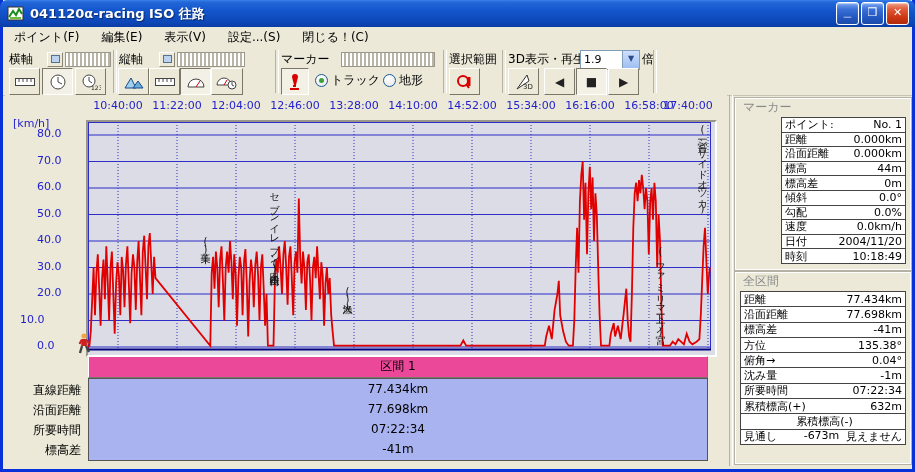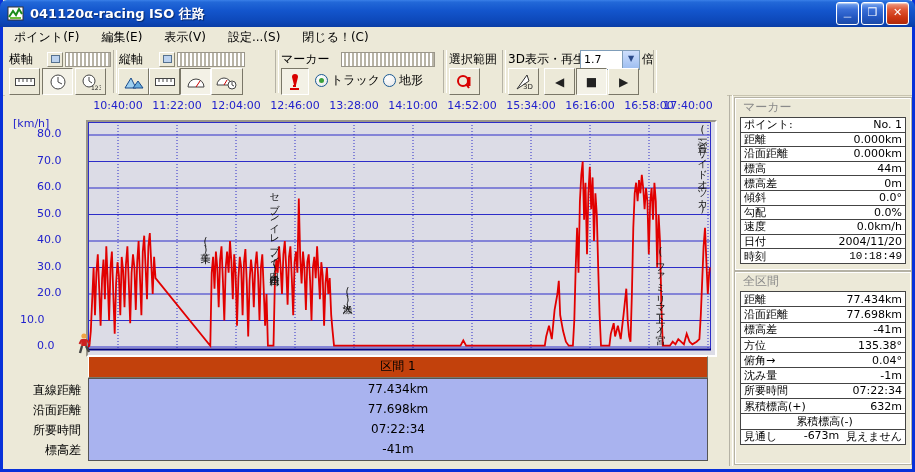--- a/index.html
+++ b/index.html
@@ -41,21 +41,21 @@
   
   .graph-area{position:absolute;left:2px;top:95px;width:722px;height:374px;background:#ece9d8;}
   .tick-label{position:absolute;top:4px;width:62px;text-align:center;font-size:11px;color:#2222cc;white-space:nowrap;}
   .kmh{position:absolute;left:8px;top:22px;font-size:11px;color:#2222cc;}
   .ytick{position:absolute;width:44px;text-align:left;font-size:11px;color:#2222cc;}
   .plot-frame{position:absolute;left:81px;top:25px;width:627px;height:233px;border:2px solid;border-color:#9a968a #fff #fff #9a968a;background:#dcdce6;}
   .plot{position:absolute;left:0;top:0;width:623px;height:229px;}
   .plot svg{position:absolute;left:0;top:0;}
   .anno{position:absolute;writing-mode:vertical-rl;text-orientation:upright;font-size:10px;line-height:10px;color:#111;letter-spacing:-1px;white-space:nowrap;}
   .person{position:absolute;left:71px;top:238px;width:18px;height:22px;}
-  .sec-header{position:absolute;left:83px;top:261px;width:618px;height:20px;background:#c2410c;border:1px solid;border-color:#fff #7a7768 #7a7768 #fff;
+  .sec-header{position:absolute;left:83px;top:261px;width:618px;height:20px;background:#ec4899;border:1px solid;border-color:#fff #7a7768 #7a7768 #fff;
     font-size:12px;color:#000;text-align:center;line-height:19px;}
   .sec-values{position:absolute;left:83px;top:283px;width:618px;height:81px;background:#a9b3ef;border:1px solid #555;}
   .sec-values .sv-row{height:20px;line-height:20px;text-align:center;font-size:12px;color:#000;}
   .sec-labels{position:absolute;left:0;top:285px;width:76px;}
   .sec-labels .sl-row{height:20px;line-height:20px;text-align:right;font-size:12px;color:#000;}
   
   .divider{position:absolute;left:726px;top:95px;bottom:3px;width:2px;border-left:1px solid #b5b2a5;border-right:1px solid #fff;}
   .side{position:absolute;left:731px;top:95px;width:179px;height:370px;}
   .groupbox{position:absolute;left:0;right:1px;border:1px solid #b5b2a5;box-shadow:inset 0 0 0 1px #fff;background:#ece9d8;}
   .gb-title{position:absolute;left:5px;top:1px;font-size:12px;color:#8a8a8a;background:#ece9d8;padding:0 3px;}
@@ -194,21 +194,21 @@
             <path d="M10 10l3 4" stroke="#d80000" stroke-width="2"></path>
             <path d="M13 3v9" stroke="#d80000" stroke-width="3"></path>
           </svg>
       </span>
     </div>
     <span class="tb-sep" style="left:499px;"></span>
 
     <div class="tb-group" style="left:503px;width:146px;">
       <span class="tb-label">3D表示・再生</span>
       <span class="combo" style="left:74px;">
-        <span class="val">1.7</span>
+        <span class="val">1.9</span>
         <span class="drop">▼</span>
       </span>
       <span class="tb-label" style="left:136px;">倍</span>
       <span class="tb-btn" style="left:2px;">
         <svg width="18" height="18" viewBox="0 0 18 18">
             <polygon points="2,16 12,2 14,8" fill="#fff" stroke="#333"></polygon>
             <text x="8" y="16" font-size="7" fill="#222">3D</text>
           </svg>
       </span>
       <span class="tb-btn" style="left:38px;">
@@ -308,21 +308,21 @@
         <div class="sl-row">所要時間</div>
         <div class="sl-row">標高差</div>
       </div>
   </div>
 
   <div class="divider"></div>
 
   <div class="side">
     <div class="groupbox" style="top:2px;height:172px;">
       <span class="gb-title">マーカー</span>
-      <div class="kv" id="kv-marker" style="top:19px;">
+      <div class="kv" id="kv-marker" style="top:19px;margin-left:41px;">
           <div class="kv-row" style="height: 13.6px;">
             <span class="kv-l">ポイント:</span>
             <span class="kv-r">No. 1</span>
           </div>
           <div class="kv-row" style="height: 13.6px;">
             <span class="kv-l">距離</span>
             <span class="kv-r">0.000km</span>
           </div>
           <div class="kv-row" style="height: 13.6px;">
             <span class="kv-l">沿面距離</span>
@@ -345,21 +345,21 @@
             <span class="kv-r">0.0%</span>
           </div>
           <div class="kv-row" style="height: 13.6px;">
             <span class="kv-l">速度</span>
             <span class="kv-r">0.0km/h</span>
           </div>
           <div class="kv-row" style="height: 13.6px;">
             <span class="kv-l">日付</span>
             <span class="kv-r">2004/11/20</span>
           </div>
-          <div class="kv-row" style="height: 13.6px; font-family: Liberation Mono, monospace;">
+          <div class="kv-row" style="height: 13.6px;">
             <span class="kv-l">時刻</span>
             <span class="kv-r">10:18:49</span>
           </div>
         </div>
     </div>
     <div class="groupbox" style="top:176px;height:192px;">
       <span class="gb-title">全区間</span>
       <div class="kv" id="kv-total" style="top:19px;">
           <div class="kv-row" style="height: 14.3px;">
             <span class="kv-l">距離</span>

